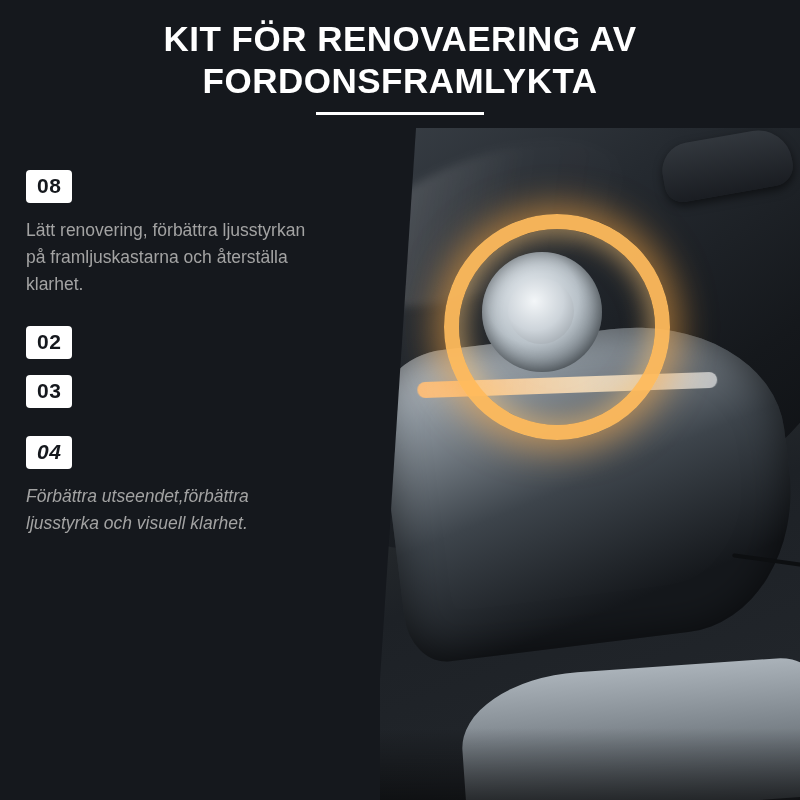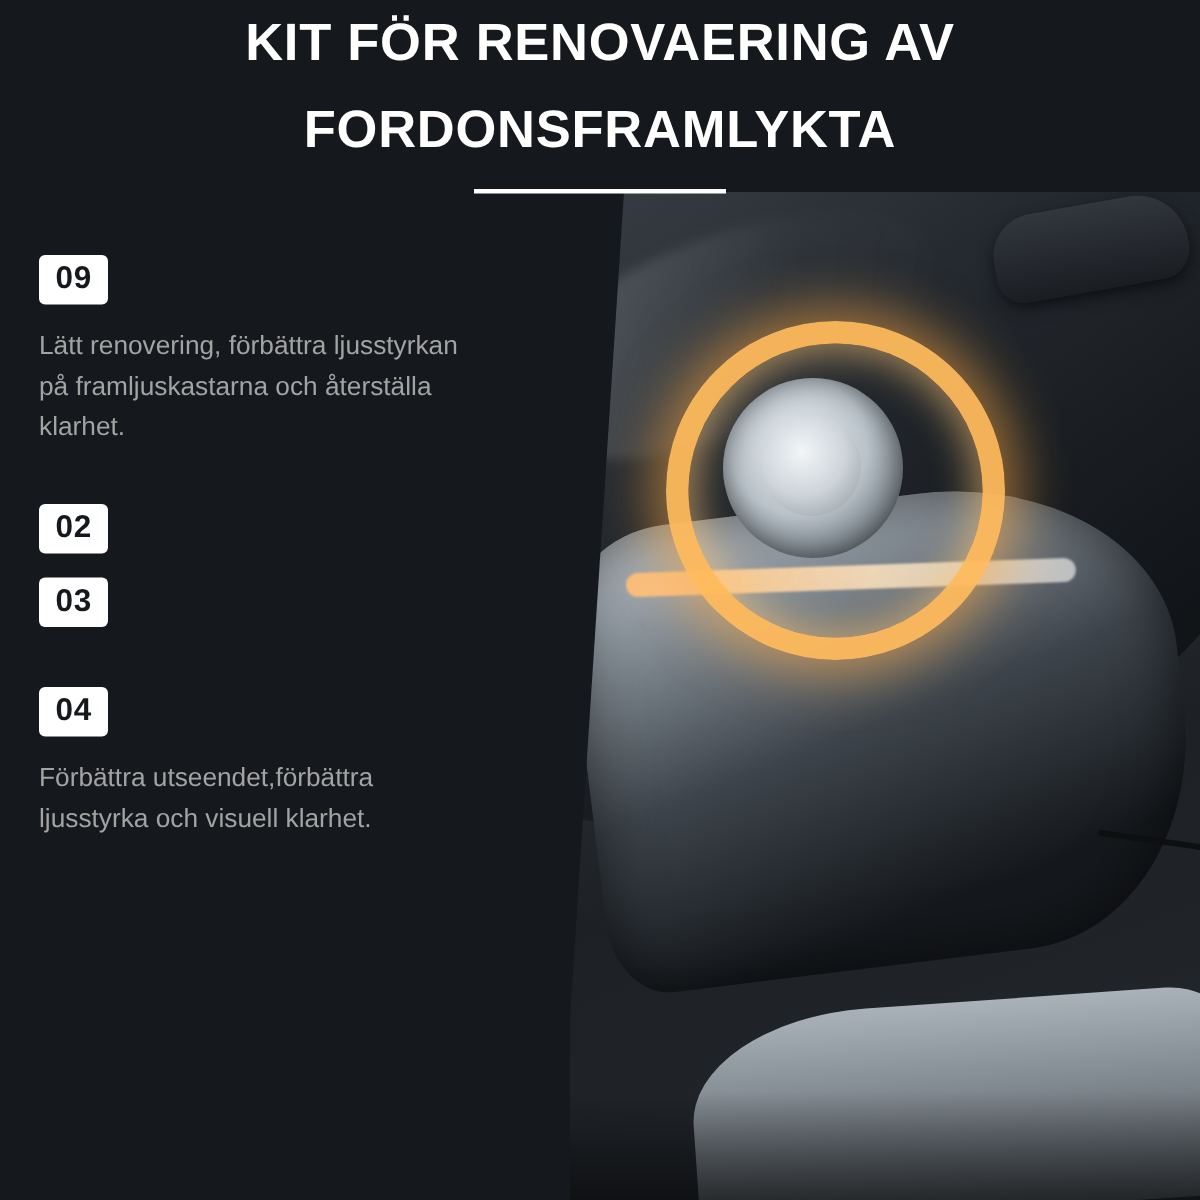--- a/index.html
+++ b/index.html
@@ -27,21 +27,22 @@
     height: 128px;
     background: #15181d;
     z-index: 6;
     text-align: center;
   }
   .title-text {
     color: #ffffff;
     font-size: 35px;
     font-weight: bold;
     letter-spacing: 0.5px;
-    line-height: 58px;
+    line-height: 42px;
+    padding-top: 18px;
     white-space: pre-line;
   }
   .title-rule {
     width: 168px;
     height: 3px;
     background: #ffffff;
     margin: 10px auto 0 auto;
   }
 
   
@@ -230,23 +231,23 @@
     letter-spacing: 0.5px;
   }
   .item-text {
     color: #a3a3a3;
     font-size: 17.5px;
     line-height: 27px;
     margin-top: 14px;
     white-space: pre-line;
   }
   .sp-1 { margin-top: 22px; }
-  .sp-2 { margin-top: 38px; }
+  .sp-2 { margin-top: 28px; }
   .sp-3 { margin-top: 16px; }
-  .sp-4 { margin-top: 40px; }
+  .sp-4 { margin-top: 28px; font-style: italic; }
 </style>
 </head>
 <body>
 
 <div id="page">
 
   <div class="photo-wrap">
     <div class="photo">
       <div class="car-body">
         <div class="car-body-sheen"></div>
@@ -268,21 +269,21 @@
 
   <div class="title-block">
     <div class="title-text">KIT FÖR RENOVAERING AV
 FORDONSFRAMLYKTA</div>
     <div class="title-rule"></div>
   </div>
 
   <div class="left-col">
 
     <div class="item sp-1">
-      <div class="badge">09</div>
+      <div class="badge">08</div>
       <div class="item-text">Lätt renovering, förbättra ljusstyrkan
 på framljuskastarna och återställa
 klarhet.</div>
     </div>
 
     <div class="item sp-2">
       <div class="badge">02</div>
     </div>
 
     <div class="item sp-3">

